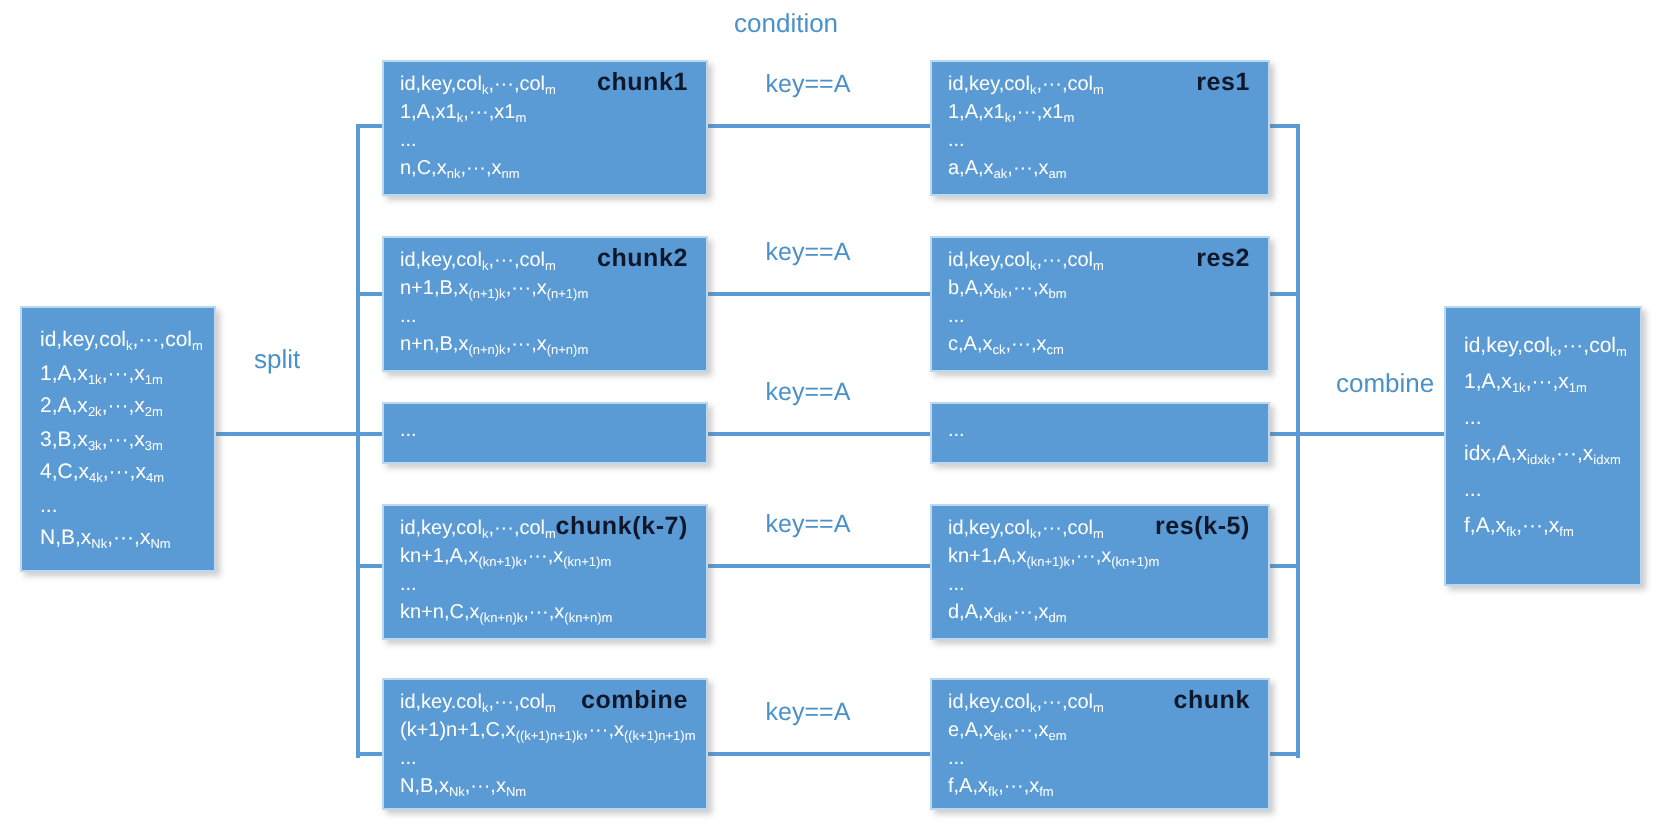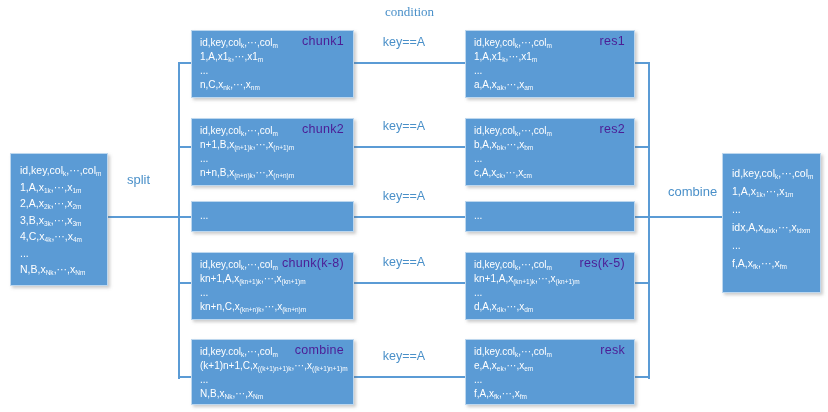--- a/index.html
+++ b/index.html
@@ -16,36 +16,36 @@
   .src{left:10px;top:153px;width:98px;height:133px;font-size:10.5px;line-height:16.5px;padding:8px 9px;}
   .dst{left:722px;top:153px;width:99px;height:140px;font-size:10.5px;line-height:18px;padding:10px 9px;}
   .chunk{left:191px;width:163px;}
   .res{left:465px;width:170px;}
   .r1{top:30px;height:68px}
   .r2{top:118px;height:68px}
   .r3{top:201px;height:31px}
   .r4{top:252px;height:68px}
   .r5{top:339px;height:66px}
   .r3 .lines{margin-top:2px;}
-  .box-label{position:absolute;top:3px;right:9px;color:#4c1d95;font-size:12.5px;font-weight:normal;letter-spacing:.3px;}
+  .box-label{position:absolute;top:3px;right:9px;color:#0f172a;font-size:12.5px;font-weight:bold;letter-spacing:.3px;}
   sub{font-size:6.5px;vertical-align:-2px;line-height:0;}
   .h-line,.v-line{position:absolute;background:#5b9bd5;}
   .h-line{height:2px}
   .v-line{width:2px}
   .lm{left:107px;top:216px;width:84px;}
   .bus-l{left:178px;top:62px;height:317px;}
   .bus-r{left:648px;top:62px;height:317px;}
   .stub-l{left:178px;width:13px;}
   .stub-r{left:635px;width:13px;}
   .mid{left:354px;width:111px;}
   .rm{left:650px;top:216px;width:72px;}
   .y1{top:62px}.y2{top:146px}.y3{top:216px}.y4{top:282px}.y5{top:376px}
   .caption{position:absolute;color:#4a90c9;font-size:13px;}
   .cap-split{left:127px;top:172px;}
-  .cap-condition{left:385px;top:4px;font-family:Liberation Serif, serif;}
+  .cap-condition{left:367px;top:4px;}
   .cap-combine{left:668px;top:184px;}
   .edge-label{position:absolute;left:354px;width:100px;text-align:center;color:#4a90c9;font-size:12.5px;}
   .e1{top:35px}.e2{top:119px}.e3{top:189px}.e4{top:255px}.e5{top:349px}
 </style>
 </head>
 <body>
 
 <div class="canvas">
 
   <div class="caption cap-split">split</div>
@@ -116,21 +116,21 @@
       </div>
     <span class="box-label"></span>
   </div>
   <div class="box chunk r4">
     <div class="lines">
         <div>id,key,col<sub>k</sub>,···,col<sub>m</sub></div>
         <div>kn+1,A,x<sub>(kn+1)k</sub>,···,x<sub>(kn+1)m</sub></div>
         <div>...</div>
         <div>kn+n,C,x<sub>(kn+n)k</sub>,···,x<sub>(kn+n)m</sub></div>
       </div>
-    <span class="box-label">chunk(k-8)</span>
+    <span class="box-label">chunk(k-7)</span>
   </div>
   <div class="box chunk r5">
     <div class="lines">
         <div>id,key.col<sub>k</sub>,···,col<sub>m</sub></div>
         <div>(k+1)n+1,C,x<sub>((k+1)n+1)k</sub>,···,x<sub>((k+1)n+1)m</sub></div>
         <div>...</div>
         <div>N,B,x<sub>Nk</sub>,···,x<sub>Nm</sub></div>
       </div>
     <span class="box-label">combine</span>
   </div>
@@ -168,21 +168,21 @@
       </div>
     <span class="box-label">res(k-5)</span>
   </div>
   <div class="box res r5">
     <div class="lines">
         <div>id,key.col<sub>k</sub>,···,col<sub>m</sub></div>
         <div>e,A,x<sub>ek</sub>,···,x<sub>em</sub></div>
         <div>...</div>
         <div>f,A,x<sub>fk</sub>,···,x<sub>fm</sub></div>
       </div>
-    <span class="box-label">resk</span>
+    <span class="box-label">chunk</span>
   </div>
 
   <div class="box dst">
     <div class="lines">
         <div>id,key,col<sub>k</sub>,···,col<sub>m</sub></div>
         <div>1,A,x<sub>1k</sub>,···,x<sub>1m</sub></div>
         <div>...</div>
         <div>idx,A,x<sub>idxk</sub>,···,x<sub>idxm</sub></div>
         <div>...</div>
         <div>f,A,x<sub>fk</sub>,···,x<sub>fm</sub></div>

